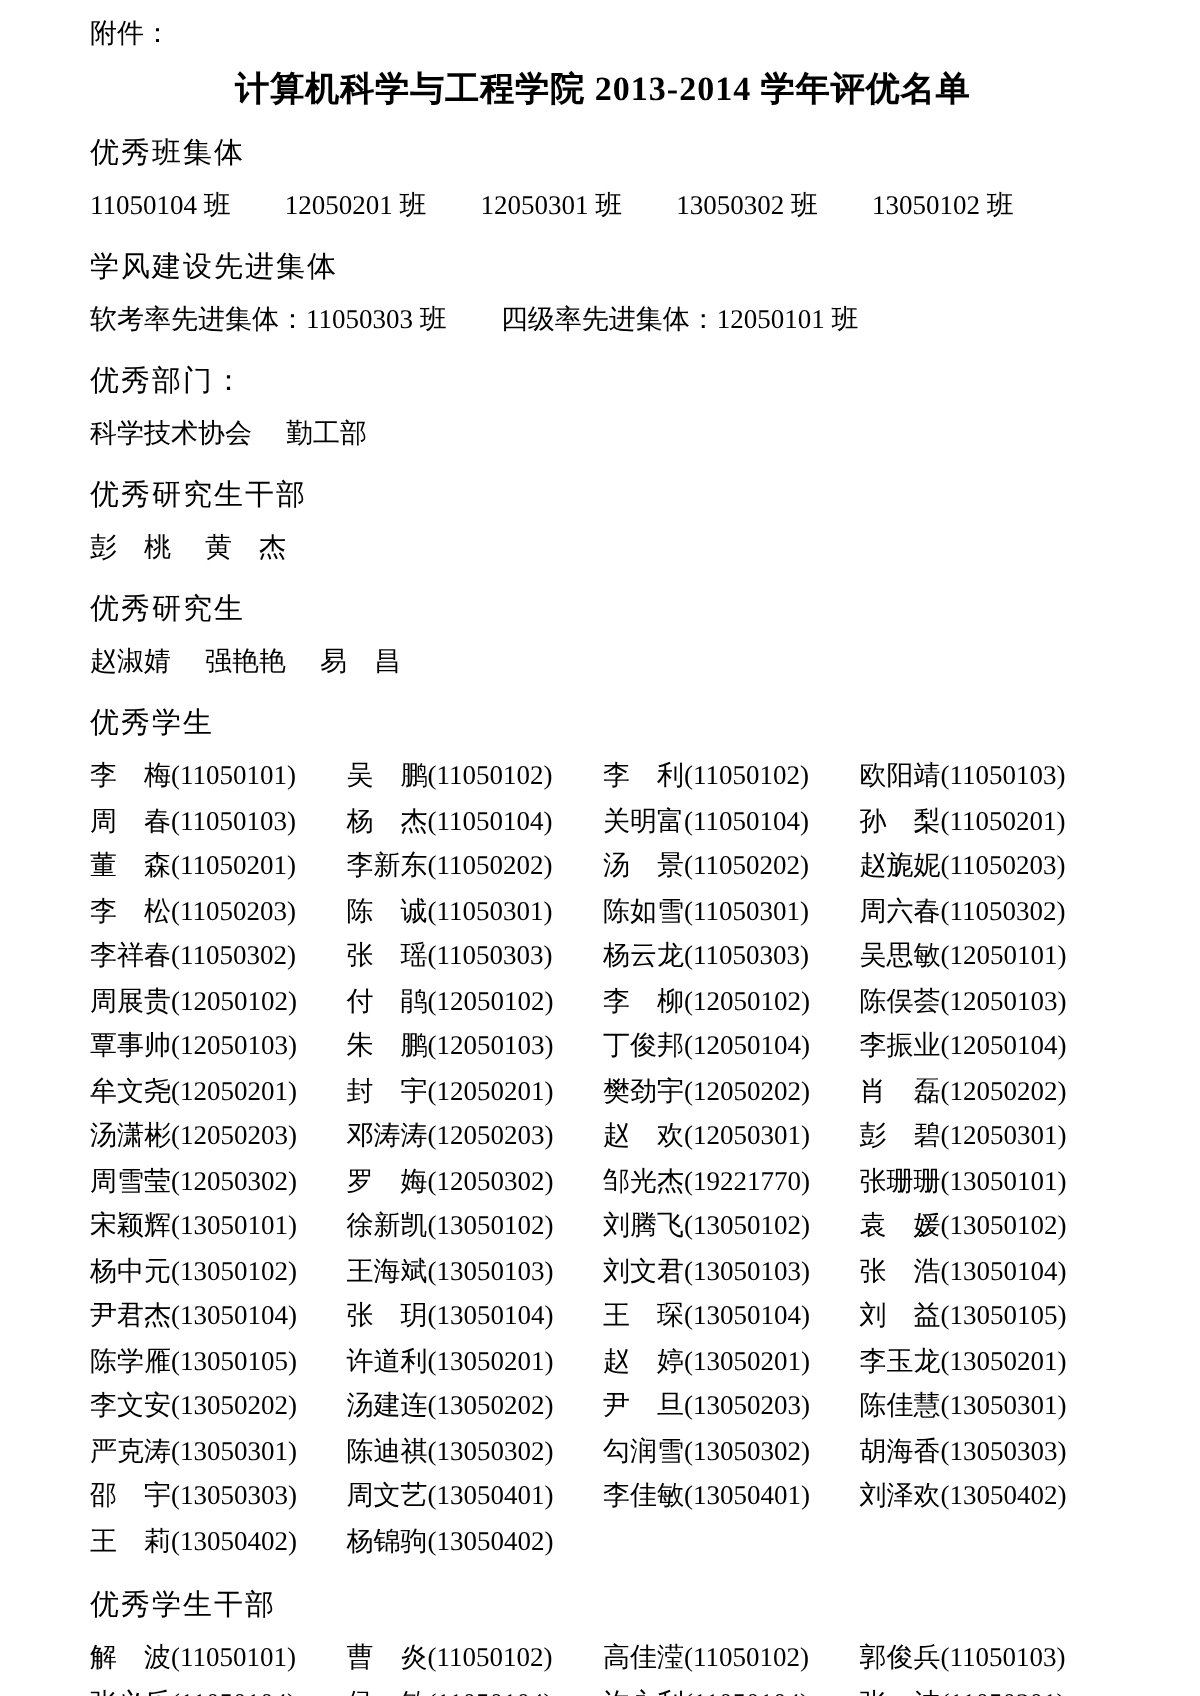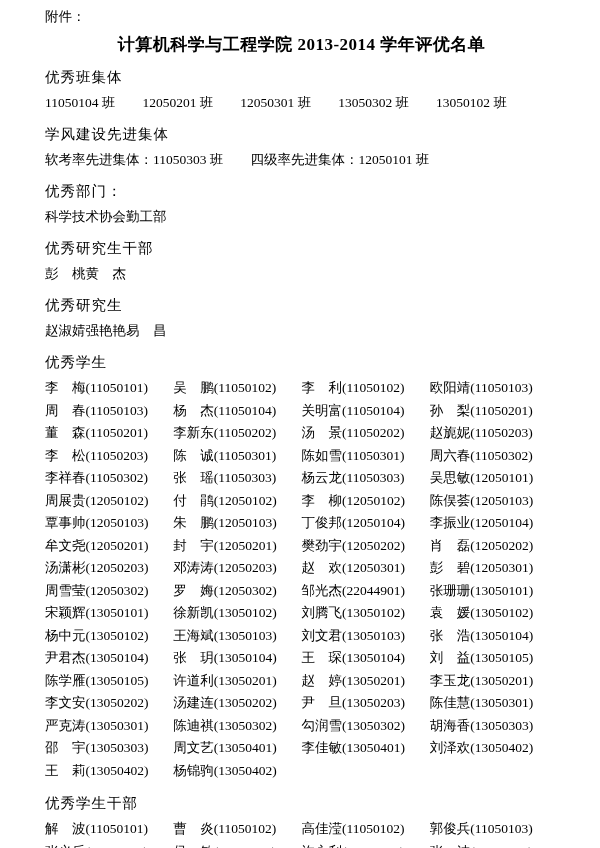--- a/index.html
+++ b/index.html
@@ -17,21 +17,21 @@
   .sec{margin:0;}
   .sec-heading{
     font-size:14.5px;font-weight:normal;line-height:22px;
     margin:10px 0 4px 0;letter-spacing:1px;
   }
   .inline-items{
     display:flex;flex-wrap:wrap;column-gap:27px;row-gap:2px;
     font-size:13.5px;line-height:21px;margin:2px 0 2px 0;
   }
   .inline-items.wide-gap{}
-  .inline-items.narrow-gap{column-gap:0;}
+  .inline-items.narrow-gap{column-gap:17px;}
   .name-grid{
     display:grid;grid-template-columns:repeat(4,1fr);
     font-size:13.5px;line-height:22.5px;
   }
   .name-cell{white-space:nowrap;}
 </style>
 </head>
 <body>
 
 <div class="page">
@@ -111,21 +111,21 @@
           <span class="name-cell">牟文尧(12050201)</span>
           <span class="name-cell">封　宇(12050201)</span>
           <span class="name-cell">樊劲宇(12050202)</span>
           <span class="name-cell">肖　磊(12050202)</span>
           <span class="name-cell">汤潇彬(12050203)</span>
           <span class="name-cell">邓涛涛(12050203)</span>
           <span class="name-cell">赵　欢(12050301)</span>
           <span class="name-cell">彭　碧(12050301)</span>
           <span class="name-cell">周雪莹(12050302)</span>
           <span class="name-cell">罗　娒(12050302)</span>
-          <span class="name-cell">邹光杰(22044901)</span>
+          <span class="name-cell">邹光杰(19221770)</span>
           <span class="name-cell">张珊珊(13050101)</span>
           <span class="name-cell">宋颖辉(13050101)</span>
           <span class="name-cell">徐新凯(13050102)</span>
           <span class="name-cell">刘腾飞(13050102)</span>
           <span class="name-cell">袁　媛(13050102)</span>
           <span class="name-cell">杨中元(13050102)</span>
           <span class="name-cell">王海斌(13050103)</span>
           <span class="name-cell">刘文君(13050103)</span>
           <span class="name-cell">张　浩(13050104)</span>
           <span class="name-cell">尹君杰(13050104)</span>

